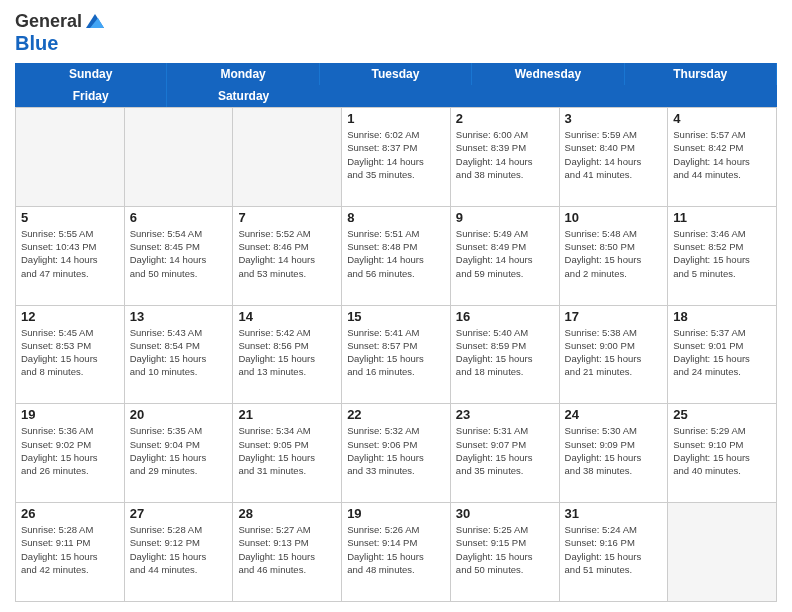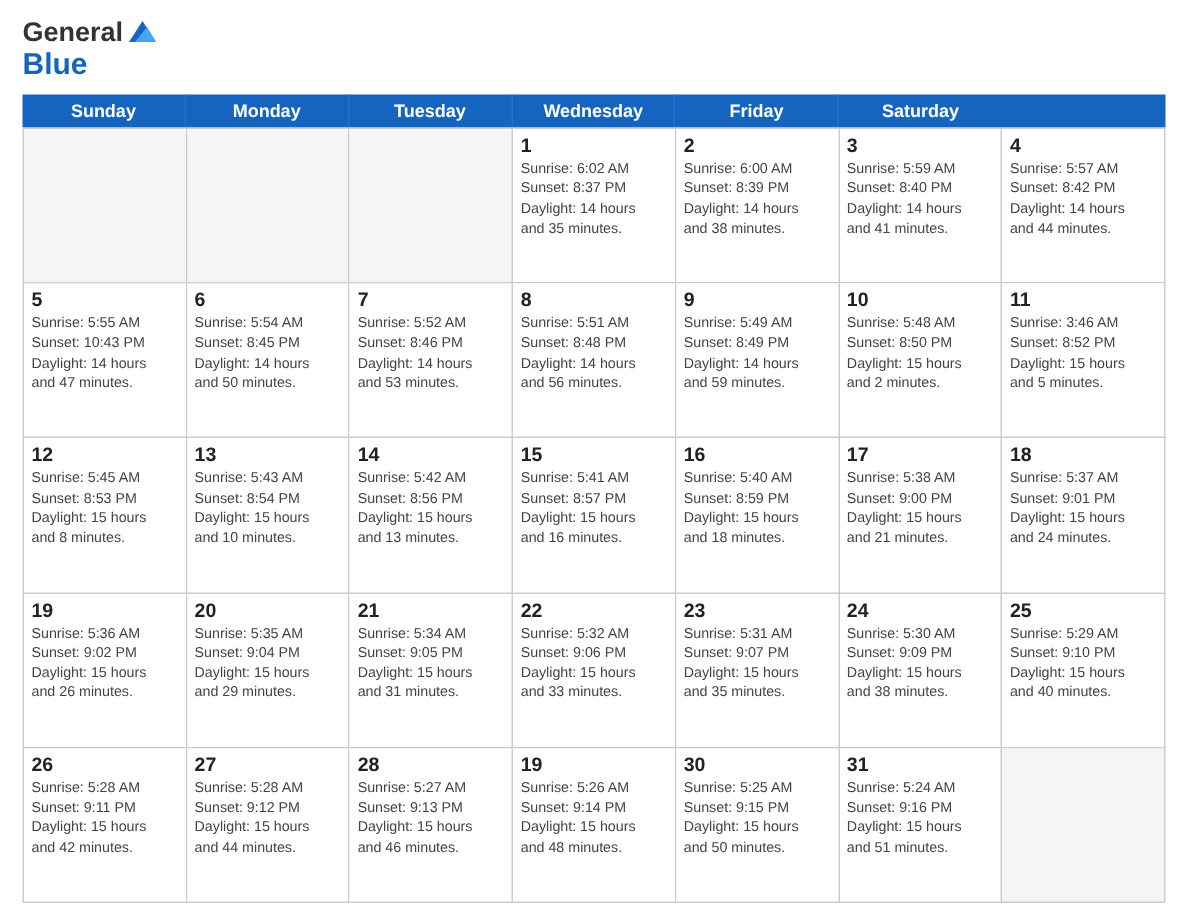--- a/index.html
+++ b/index.html
@@ -47,21 +47,21 @@
       font-size: 14px;
       color: #444;
     }
     .calendar {
       flex: 1;
       display: flex;
       flex-direction: column;
     }
     .cal-header {
       display: grid;
-      grid-template-columns: repeat(7, 1fr);
+      grid-template-columns: repeat(5, 1fr);
       background: #1565c0;
     }
     .cal-header-cell {
       color: #fff;
       font-size: 12px;
       font-weight: bold;
       padding: 4px 5px;
       text-align: center;
       border-right: 1px solid #1976d2;
     }
@@ -124,20 +124,21 @@
       <div class="location"></div>
     </div>
   </div>
 
   <div class="calendar">
     <div class="cal-header" id="cal-header-row">
         <div class="cal-header-cell">Sunday</div>
         <div class="cal-header-cell">Monday</div>
         <div class="cal-header-cell">Tuesday</div>
         <div class="cal-header-cell">Wednesday</div>
+        <div class="cal-header-cell">Thursday</div>
         <div class="cal-header-cell">Friday</div>
         <div class="cal-header-cell">Saturday</div>
       </div>
     <div class="cal-body" id="cal-body">
         <div class="cal-row">
           <div class="cal-cell empty"></div>
           <div class="cal-cell empty"></div>
           <div class="cal-cell empty"></div>
           <div class="cal-cell">
             <div class="day-num">1</div>

